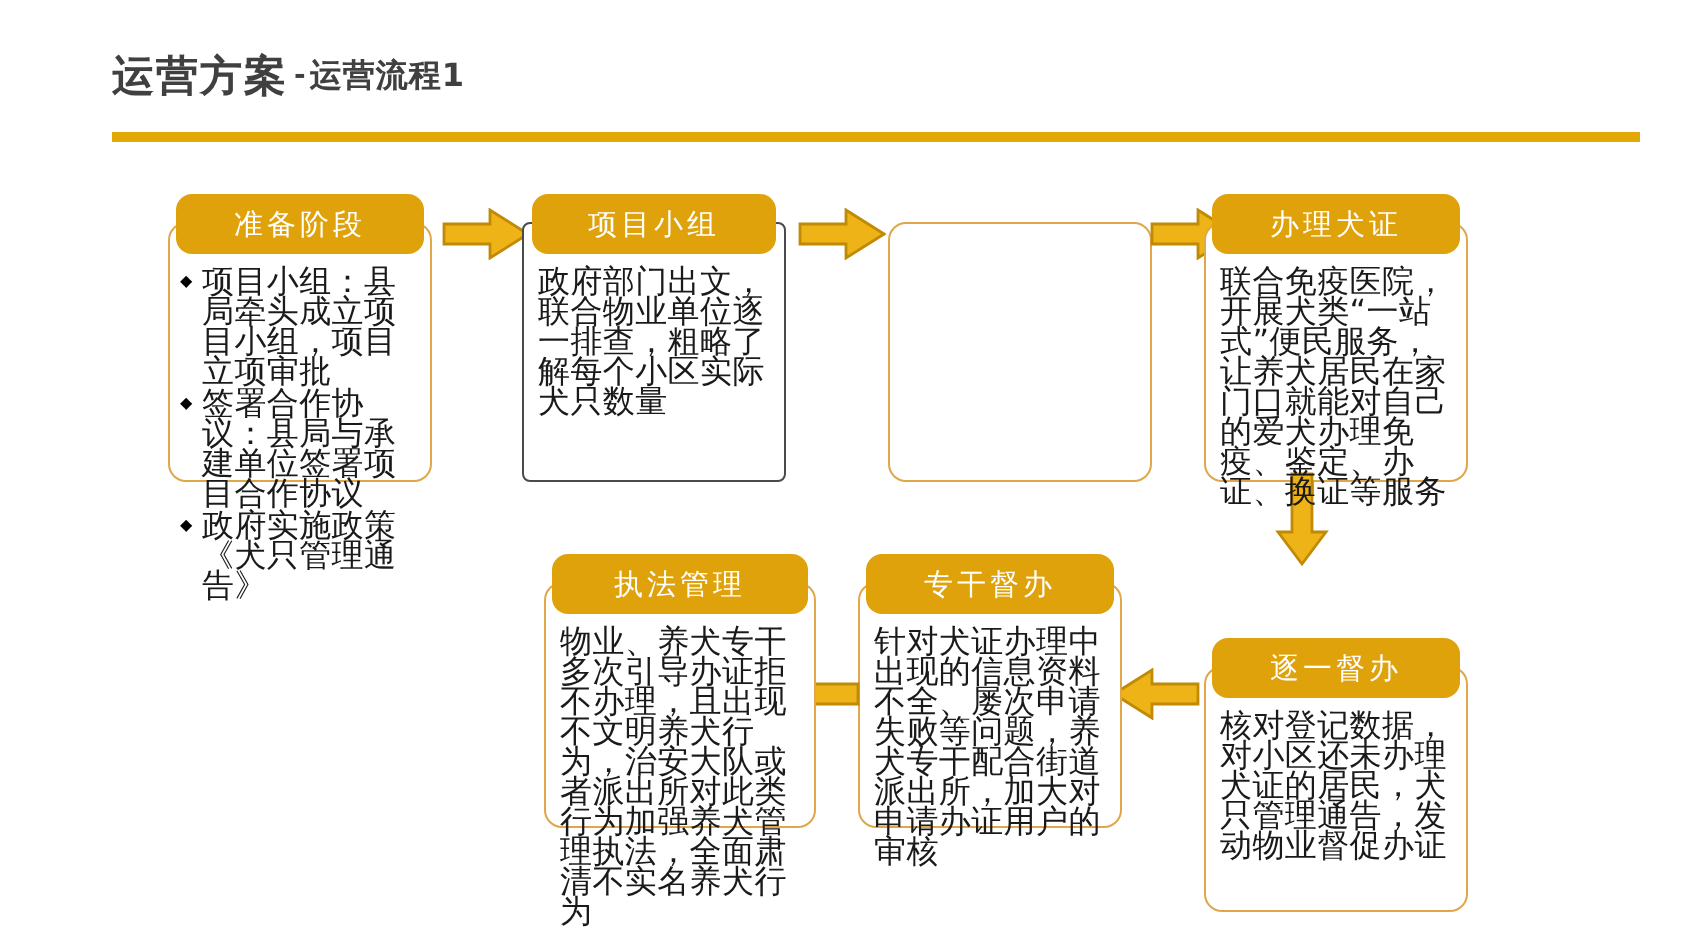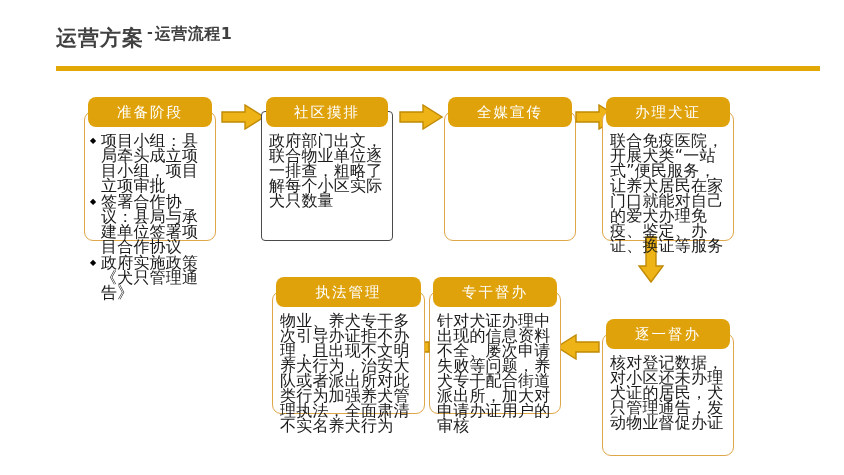--- a/index.html
+++ b/index.html
@@ -6,21 +6,21 @@
   body{
     width:844px;height:475px;background:#ffffff;
     font-family:"DejaVu Sans","Liberation Sans",sans-serif;
     overflow:hidden;position:relative;
   }
   #stage{position:absolute;left:0;top:0;width:844px;height:475px;}
 
   
   .page-title{
     position:absolute;left:56px;top:24px;
-    display:flex;align-items:flex-start;white-space:nowrap;
+    display:flex;align-items:center;white-space:nowrap;
   }
   .page-title .main{
     font-size:21px;font-weight:bold;color:#404040;letter-spacing:1px;
   }
   .page-title .dash{
     font-size:14px;font-weight:bold;color:#404040;margin:0 2px 0 3px;
   }
   .page-title .sub{
     font-size:16px;font-weight:bold;color:#404040;letter-spacing:.5px;
   }
@@ -92,33 +92,32 @@
   </div>
 
   <div class="arrow" style="left:221px;top:104px;width:44px;height:26px;">
     <svg width="44" height="26" viewBox="0 0 44 26">
       <polygon points="1,8 24,8 24,1 43,13 24,25 24,18 1,18" fill="#eeb316" stroke="#c08a05" stroke-width="1.4"></polygon>
     </svg>
   </div>
 
   <div class="node selected" id="n2" style="left:261px;top:97px;width:132px;height:144px;">
     <div class="body"></div>
-    <div class="cap">社区摸排</div>
+    <div class="cap">项目小组</div>
     <div class="txt">政府部门出文，联合物业单位逐一排查，粗略了解每个小区实际犬只数量</div>
   </div>
 
   <div class="arrow" style="left:399px;top:104px;width:44px;height:26px;">
     <svg width="44" height="26" viewBox="0 0 44 26">
       <polygon points="1,8 24,8 24,1 43,13 24,25 24,18 1,18" fill="#eeb316" stroke="#c08a05" stroke-width="1.4"></polygon>
     </svg>
   </div>
 
   <div class="node" id="n3" style="left:444px;top:97px;width:132px;height:144px;">
     <div class="body"></div>
-    <div class="cap">全媒宣传</div>
   </div>
 
   <div class="arrow" style="left:575px;top:104px;width:44px;height:26px;">
     <svg width="44" height="26" viewBox="0 0 44 26">
       <polygon points="1,8 24,8 24,1 43,13 24,25 24,18 1,18" fill="#eeb316" stroke="#c08a05" stroke-width="1.4"></polygon>
     </svg>
   </div>
 
   <div class="node" id="n4" style="left:602px;top:97px;width:132px;height:144px;">
     <div class="body"></div>
@@ -150,19 +149,19 @@
     <div class="cap">专干督办</div>
     <div class="txt">针对犬证办理中出现的信息资料不全、屡次申请失败等问题，养犬专干配合街道派出所，加大对申请办证用户的审核</div>
   </div>
 
   <div class="arrow" style="left:386px;top:334px;width:44px;height:26px;">
     <svg width="44" height="26" viewBox="0 0 44 26">
       <polygon points="43,8 20,8 20,1 1,13 20,25 20,18 43,18" fill="#eeb316" stroke="#c08a05" stroke-width="1.4"></polygon>
     </svg>
   </div>
 
-  <div class="node" id="n7" style="left:272px;top:277px;width:153px;height:137px;">
+  <div class="node" id="n7" style="left:272px;top:277px;width:136px;height:137px;">
     <div class="body"></div>
     <div class="cap">执法管理</div>
     <div class="txt overflow">物业、养犬专干多次引导办证拒不办理，且出现不文明养犬行为，治安大队或者派出所对此类行为加强养犬管理执法，全面肃清不实名养犬行为</div>
   </div>
 
 </div>
 
 </body></html>

